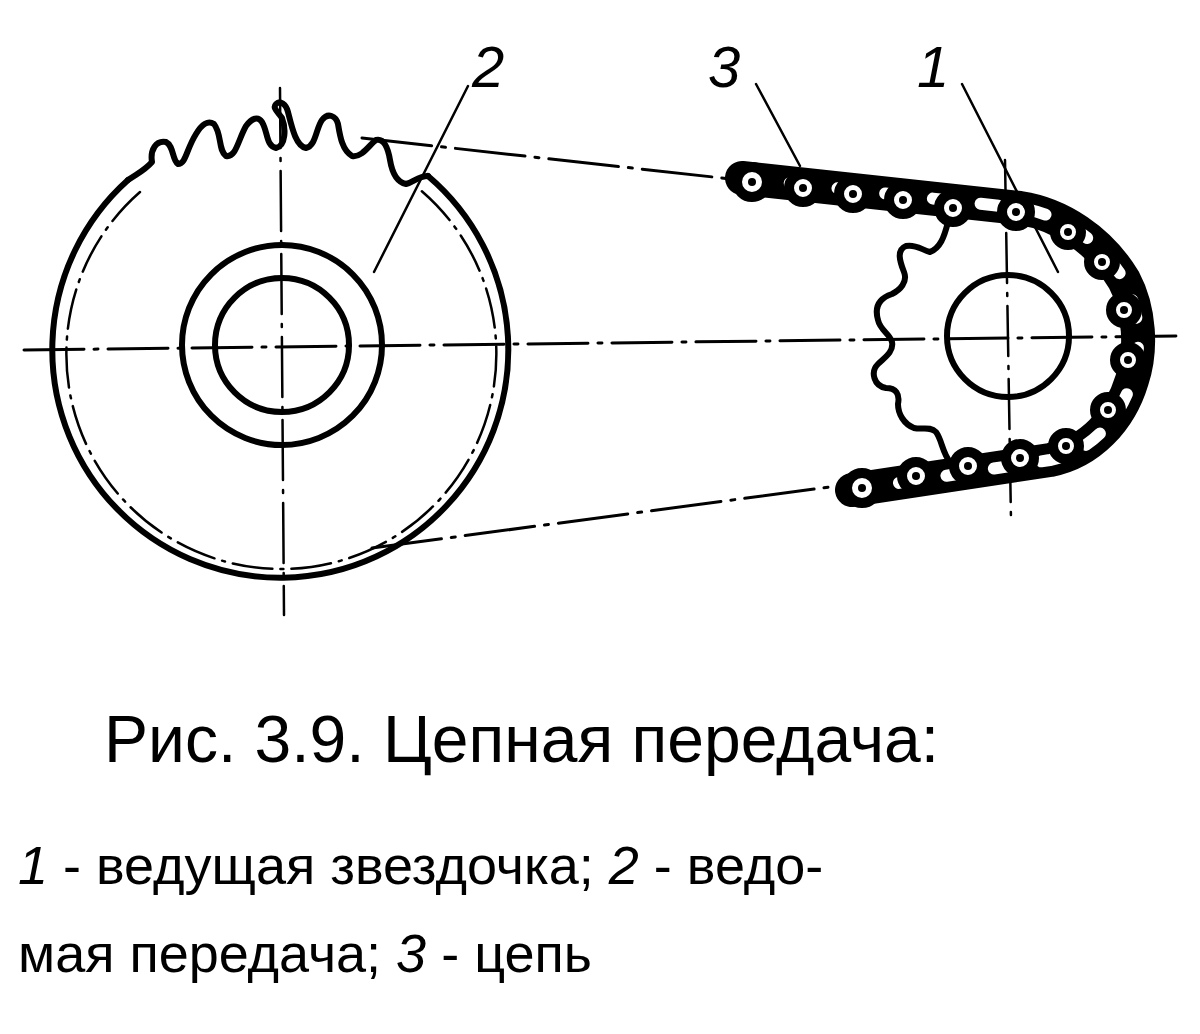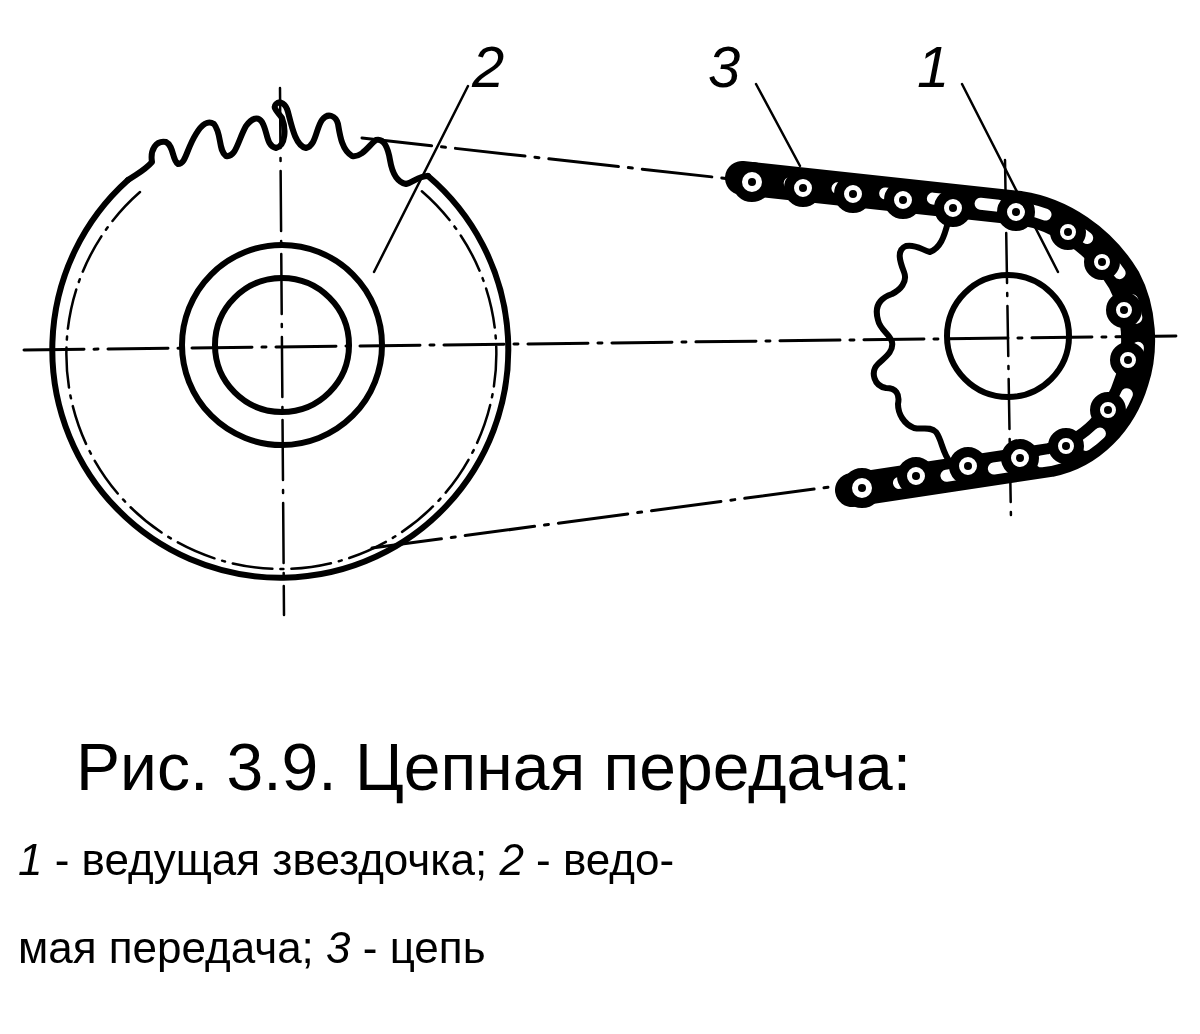--- a/index.html
+++ b/index.html
@@ -1,20 +1,20 @@
 <!DOCTYPE html>
 <html><head>
   <meta charset="utf-8">
   <style>
     html, body { margin: 0; padding: 0; background: #ffffff; }
     body { width: 1200px; height: 1034px; position: relative; overflow: hidden; font-family: "Liberation Sans", sans-serif; color: #000; }
     #figure { position: absolute; left: 0; top: 0; width: 1200px; height: 660px; }
     .label-num { position: absolute; font-family: "Liberation Sans", sans-serif; font-style: italic; font-size: 58px; line-height: 1; color: #000; }
-    #caption-title { position: absolute; left: 76px; top: 706px; font-size: 66px; line-height: 1; white-space: nowrap; margin-top: 28px; }
-    .caption-line { position: absolute; left: 18px; font-size: 44px; line-height: 1; white-space: nowrap; }
+    #caption-title { position: absolute; left: 104px; top: 706px; font-size: 66px; line-height: 1; white-space: nowrap; }
+    .caption-line { position: absolute; left: 18px; font-size: 54px; line-height: 1; white-space: nowrap; }
     .it { font-style: italic; }
   </style>
 </head>
 <body>
 
 <svg id="figure" viewBox="0 0 1200 660" width="1200" height="660" xmlns="http://www.w3.org/2000/svg">
   <g fill="none" stroke="#000" stroke-linecap="round" stroke-linejoin="round">
 
     <g>
 

